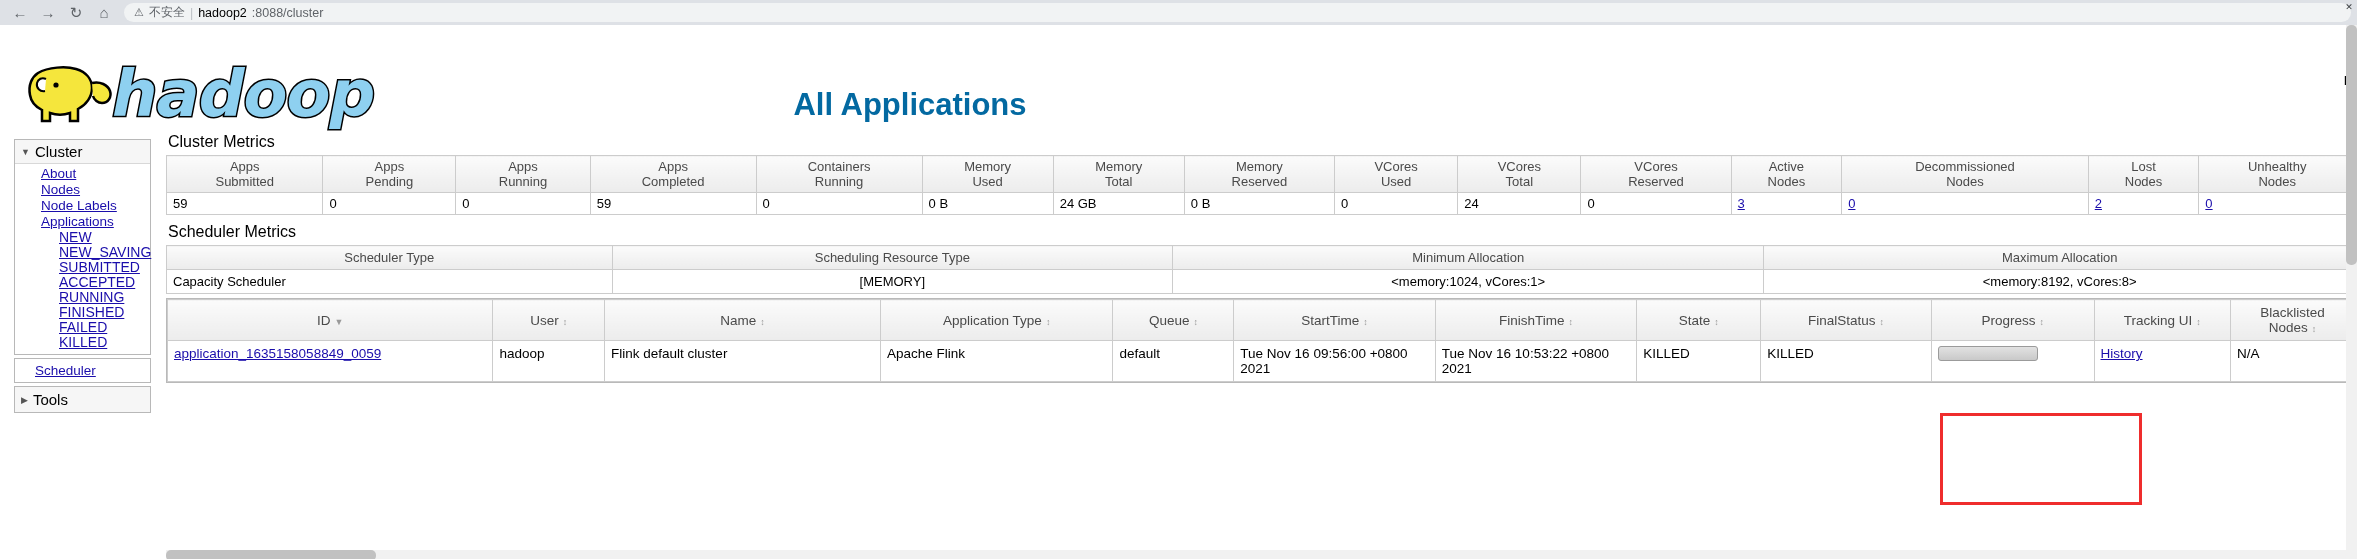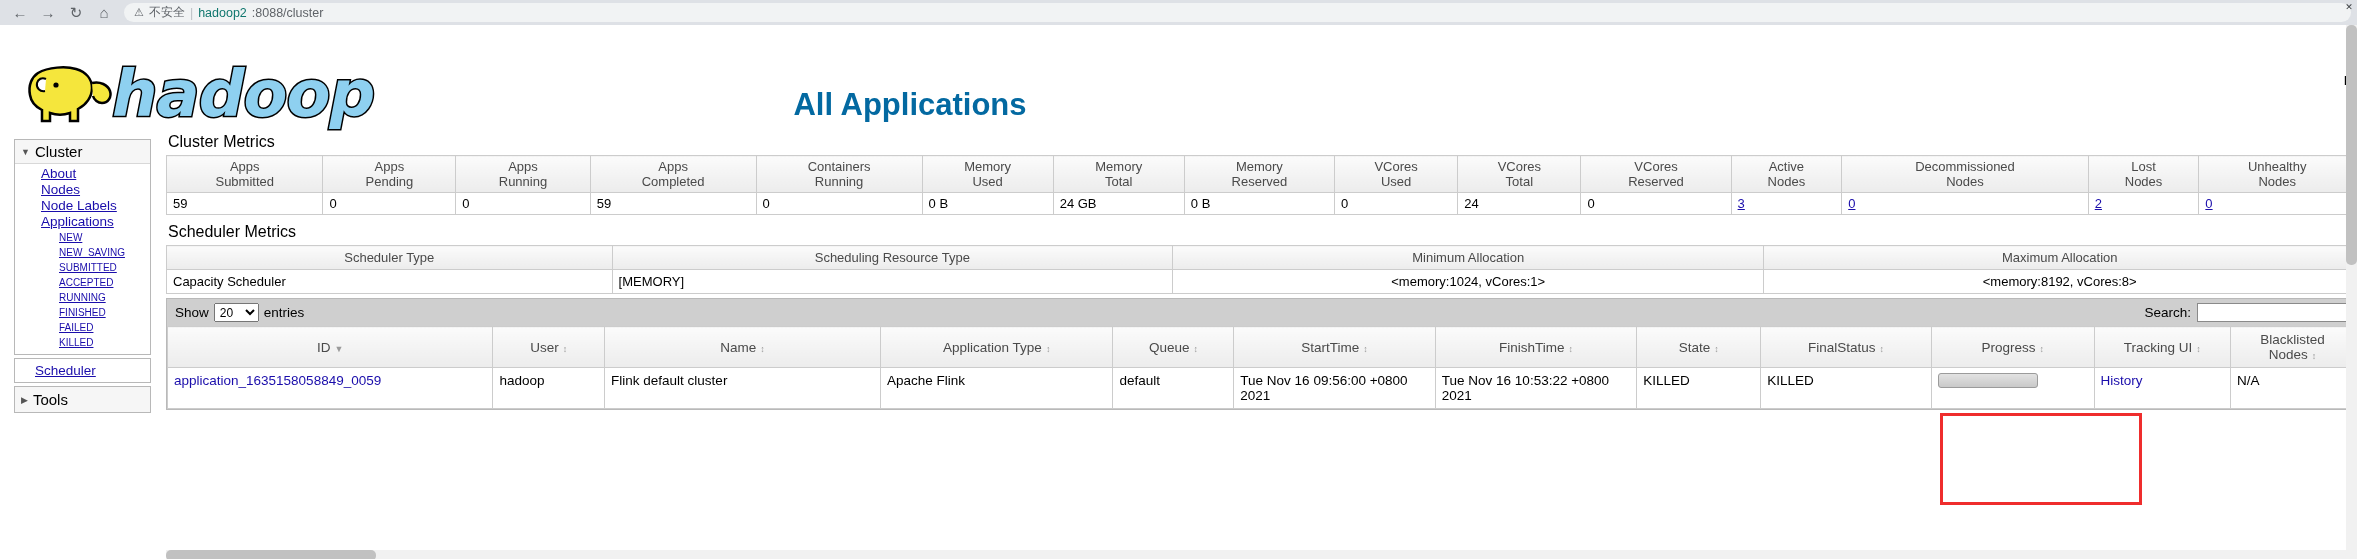--- a/index.html
+++ b/index.html
@@ -20,21 +20,21 @@
     color:#5f6368; font-size:15px; line-height:1;
   }
   .omnibox {
     flex:1; height:19px; background:#f1f3f4; border-radius:10px;
     display:flex; align-items:center; padding:0 10px; margin-left:6px;
     font-size:12.5px; color:#202124; gap:5px;
   }
   .warn-icon { color:#5f6368; font-size:11px; }
   .not-secure { color:#5f6368; font-size:12px; }
   .sep { color:#bdc1c6; }
-  .url-host { color:#0f766e; }
+  .url-host { color:#000000; }
   .url-rest { color:#5f6368; }
   .win-btns { position:absolute; right:2px; top:1px; display:flex; gap:2px; }
   .win-btn { width:12px; height:12px; color:#3c4043; font-size:9px; line-height:12px; text-align:center;}
 
   
   .page { position:relative; width:2357px; height:534px; background:#fff; overflow:hidden; }
 
   .logo-wrap { position:absolute; left:14px; top:22px; width:370px; height:88px; }
   .hadoop-logo-text {
     font-family:"DejaVu Sans", sans-serif;
@@ -72,21 +72,21 @@
     background:#f6f6f6; padding:3px 6px; font-size:15px; color:#000;
     display:flex; align-items:center; gap:5px; border-bottom:1px solid #d8d8d8;
   }
   .caret { font-size:9px; color:#555; }
   .side-body { padding:2px 0 4px 0; }
   .side-link {
     display:block; color:#1a0dab; text-decoration:underline;
     padding:0 0 0 26px; line-height:16px; font-size:13.5px; cursor:pointer;
     white-space:nowrap;
   }
-  .side-link.sub { padding-left:44px; font-size:10px; line-height:15px; }
+  .side-link.sub { padding-left:44px; font-size:14px; line-height:15px; }
   .side-solo {
     border:1px solid #b8b8b8; background:#fff; padding:4px 6px; margin-bottom:3px;
   }
   .side-solo a { color:#1a0dab; text-decoration:underline; font-size:13.5px; padding-left:14px;}
   .side-tools-head { background:#f6f6f6; padding:4px 6px; font-size:15px; display:flex; gap:5px; align-items:center;}
 
   
   .content { position:absolute; left:166px; top:108px; right:0; }
   .section-title { font-size:16px; margin:0 0 4px 2px; color:#000; }
 
@@ -125,21 +125,21 @@
   table.apps th {
     background:linear-gradient(#fbfbfb,#ececec); border:1px solid #ccc;
     font-weight:normal; color:#4a4a4a; padding:5px 6px; font-size:13.5px;
     text-align:center; position:relative; cursor:pointer;margin-top:19px;
   }
   table.apps th .sorter { font-size:9px; color:#9a9a9a; margin-left:4px; }
   table.apps td {
     border:1px solid #ccc; padding:5px 6px; font-size:13.5px; vertical-align:top;
     background:#fff;
   }
-  table.apps td a { color:#1a0dab; }
+  table.apps td a { color:#1a0dab; text-decoration:underline; }
   .prog-outer {
     width:100px; height:15px; border:1px solid #9b9b9b; border-radius:3px;
     background:linear-gradient(#e2e2e2,#c9c9c9); overflow:hidden;
   }
   .prog-inner { height:100%; background:#4a90d9; }
 
   .redbox {
     position:absolute; border:3px solid #ef2d2d; pointer-events:none;
     left:1940px; top:388px; width:202px; height:92px;
   }
@@ -270,39 +270,28 @@
           <tr id="sm-head">
             <th>Scheduler Type</th>
             <th>Scheduling Resource Type</th>
             <th>Minimum Allocation</th>
             <th>Maximum Allocation</th>
           </tr>
         </thead>
       <tbody>
           <tr id="sm-body">
             <td style="text-align: left;">Capacity Scheduler</td>
-            <td style="">[MEMORY]</td>
+            <td style="text-align: center;">[MEMORY]</td>
             <td style="text-align: center;">&lt;memory:1024, vCores:1&gt;</td>
             <td style="text-align: center;">&lt;memory:8192, vCores:8&gt;</td>
           </tr>
         </tbody>
     </table>
 
     <div class="dt-wrap">
-      <div class="dt-top">
-        <div class="dt-len">
-          <span>Show</span>
-          <select id="len-select"><option value="20">20</option><option value="50">50</option><option value="100">100</option></select>
-          <span>entries</span>
-        </div>
-        <div class="dt-filter">
-          <span>Search:</span>
-          <input type="text" id="search-box" placeholder="" style="">
-        </div>
-      </div>
       <table class="apps">
         <colgroup>
           <col style="width:210px">
             <col style="width:72px">
             <col style="width:178px">
           <col style="width:150px">
             <col style="width:78px">
             <col style="width:130px">
           <col style="width:130px">
             <col style="width:80px">

